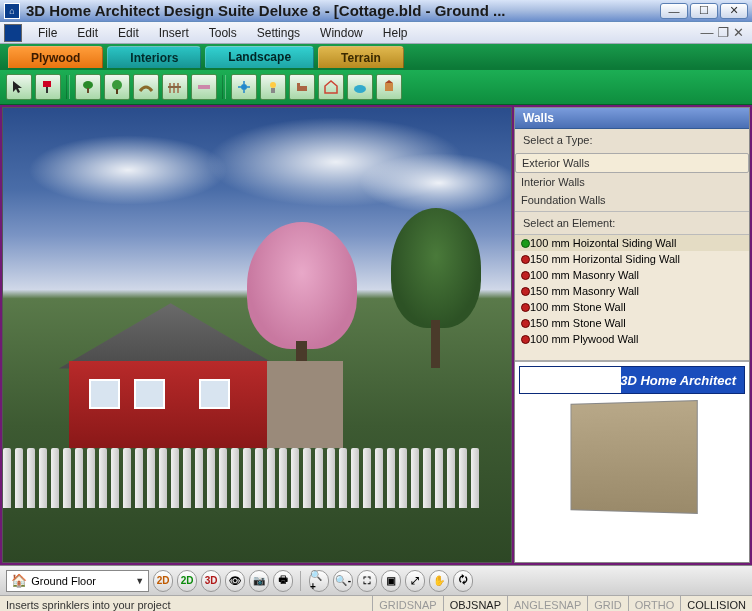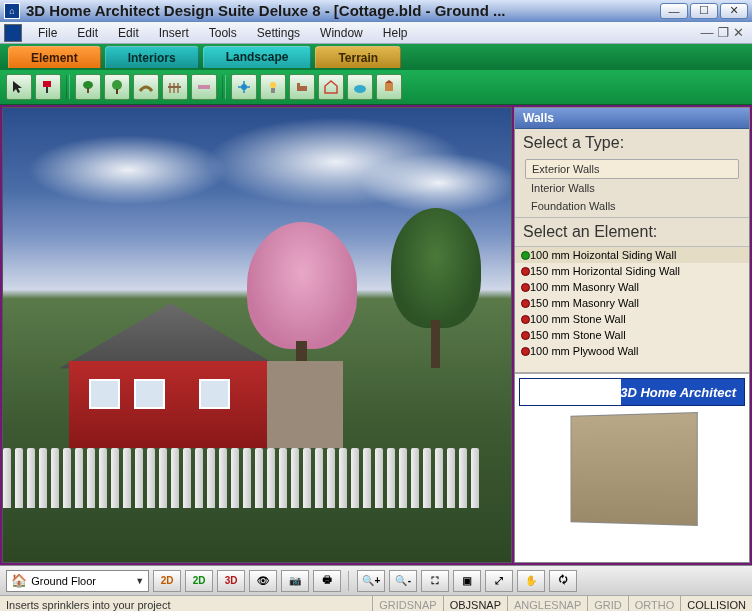--- a/index.html
+++ b/index.html
@@ -40,39 +40,39 @@
 .window { position: absolute; background: #d8e4f0; border: 2px solid #fff; }
 .tree { position: absolute; width: 90px; height: 160px; }
 .tree .crown { position: absolute; top: 0; left: 0; right: 0; height: 75%; background: radial-gradient(ellipse at 50% 40%, #4a7a3a, #2d5225 70%); border-radius: 50% 50% 40% 40%; }
 .tree .trunk { position: absolute; bottom: 0; left: 45%; width: 10%; height: 30%; background: #4a3a2a; }
 .tree.pink .crown { background: radial-gradient(ellipse at 50% 40%, #e8a8c8, #c878a0 70%); }
 .fence { position: absolute; bottom: 12%; left: 0; right: 0; height: 60px; display: flex; align-items: flex-end; }
 .fence .picket { width: 8px; height: 100%; background: linear-gradient(to right, #f0f0f0, #c8c8c8); margin-right: 4px; border-radius: 2px 2px 0 0; }
 
 .sidebar { width: 236px; background: #e8e0d0; border: 1px solid #888; margin: 2px 2px 2px 0; display: flex; flex-direction: column; }
 .sidebar .section-header { background: linear-gradient(to bottom, #7a9cdc, #4a6fb4); color: #fff; font-weight: bold; font-size: 12px; padding: 3px 8px; border-bottom: 1px solid #345a94; }
-.sidebar .section-label { padding: 5px 8px; font-size: 16px; color: #333; }
-.sidebar .type-list { padding: 2px 10px; }
+.sidebar .section-label { padding: 5px 8px; font-size: 11px; color: #333; }
+.sidebar .type-list { padding: 2px 0; }
 .sidebar .type-item { padding: 3px 6px; font-size: 11px; color: #333; cursor: pointer; }
 .sidebar .type-item.selected { background: #f4ecd8; border: 1px solid #aaa; border-radius: 2px; }
 .sidebar .element-scroll { flex: 0 0 auto; height: 126px; overflow-y: auto; border-top: 1px solid #bbb; background: #f0e8d8; }
 .sidebar .element-item { display: flex; align-items: center; padding: 2px 6px; font-size: 11px; cursor: pointer; gap: 0; }
 .sidebar .element-item .dot { width: 9px; height: 9px; border-radius: 50%; background: #c02020; border: 1px solid #600; flex-shrink: 0; }
 .sidebar .element-item.selected { background: #e4dcc4; }
 .sidebar .element-item.selected .dot { background: #1a9a1a; border-color: #0a5a0a; }
 .sidebar .preview-box { flex: 1; border-top: 2px solid #aaa; padding: 4px; display: flex; flex-direction: column; align-items: center; background: #fff; }
 .sidebar .preview-logo { width: 100%; height: 28px; background: linear-gradient(to right, #fff 0%, #fff 45%, #1a4dbc 45%, #1a4dbc 100%); display: flex; align-items: center; justify-content: flex-end; padding-right: 8px; color: #fff; font-weight: bold; font-size: 13px; border: 1px solid #0a2a7a; font-style: italic; }
 .sidebar .preview-wall { margin-top: 8px; width: 130px; height: 110px; background: linear-gradient(to bottom, #b8a888, #9a8a6a); transform: perspective(400px) rotateY(-12deg); border: 1px solid #888; }
 
 .bottombar { height: 30px; background: linear-gradient(to bottom, #f0f0f0, #d0d0d0); border-top: 1px solid #888; display: flex; align-items: center; padding: 0 6px; gap: 4px; }
 .bottombar .combo { display: flex; align-items: center; border: 1px solid #888; background: #fff; height: 22px; padding: 0 4px; }
 .bottombar .combo-icon { font-size: 13px; margin-right: 4px; }
 .bottombar .combo-text { font-size: 11px; width: 100px; border: none; outline: none; }
 .bottombar .combo-arrow { font-size: 9px; color: #333; margin-left: 4px; cursor: pointer; }
-.bottombar .bb-btn { width: 28px; height: 22px; border: 1px solid #999; background: linear-gradient(to bottom, #fff, #d8d8d8); border-radius: 0; display: flex; align-items: center; justify-content: center; font-size: 10px; font-weight: bold; cursor: pointer; }
+.bottombar .bb-btn { width: 20px; height: 22px; border: 1px solid #999; background: linear-gradient(to bottom, #fff, #d8d8d8); border-radius: 10px; display: flex; align-items: center; justify-content: center; font-size: 10px; font-weight: bold; cursor: pointer; }
 .bottombar .bb-sep { width: 2px; height: 20px; border-left: 1px solid #aaa; margin: 0 3px; }
 .bb-2d { color: #c05a00; }
 .bb-2dg { color: #0a8a0a; }
 .bb-3d { color: #b01818; }
 
 .statusbar { height: 18px; background: #eee8d8; border-top: 1px solid #aaa; display: flex; align-items: center; font-size: 11px; color: #333; }
 .statusbar .status-text { flex: 1; padding: 0 6px; }
 .statusbar .status-cell { border-left: 1px solid #aaa; padding: 0 6px; height: 100%; display: flex; align-items: center; color: #999; }
 .statusbar .status-cell.active { color: #222; }
 
@@ -105,21 +105,21 @@
   <div class="menu-item">Window</div>
   <div class="menu-item">Help</div>
   <div class="sub-winbtns">
     <span>—</span>
     <span>❐</span>
     <span>✕</span>
   </div>
 </div>
 
 <div class="tabbar">
-  <div class="tab orange">Element</div>
+  <div class="tab orange">Plywood</div>
   <div class="tab teal">Interiors</div>
   <div class="tab teal-active">Landscape</div>
   <div class="tab brown">Terrain</div>
 </div>
 
 <div class="toolbar-main">
   <div class="tool-btn">
       <svg viewBox="0 0 16 16">
         <path d="M2 2 L2 13 L5 10 L7 14 L9 13 L7 9 L11 9 Z" fill="#222"></path>
       </svg>

